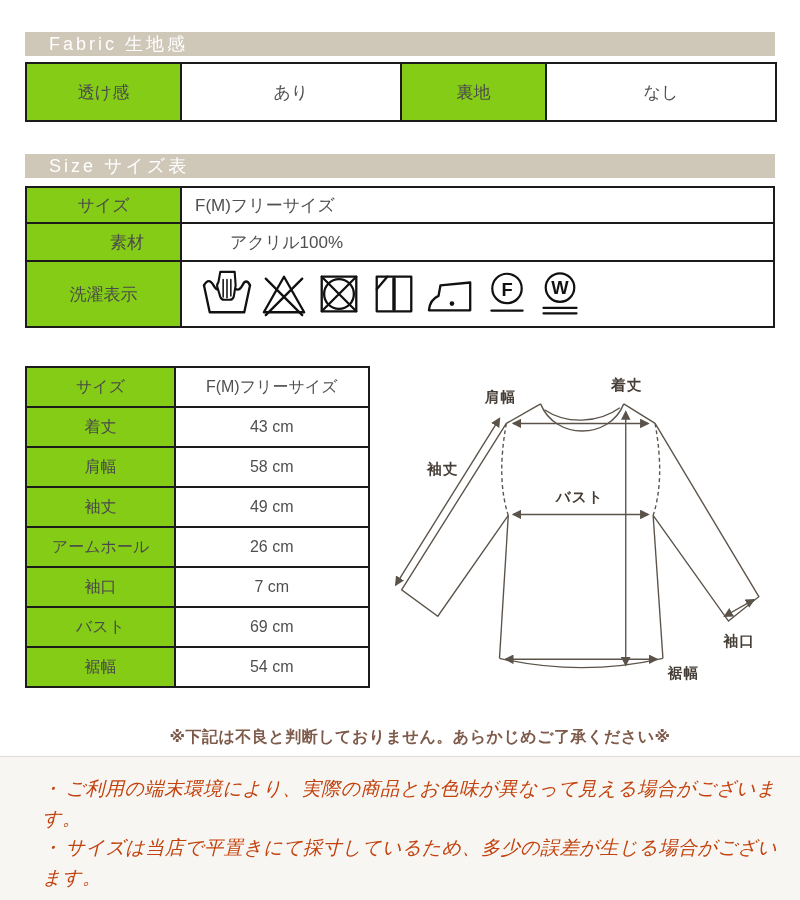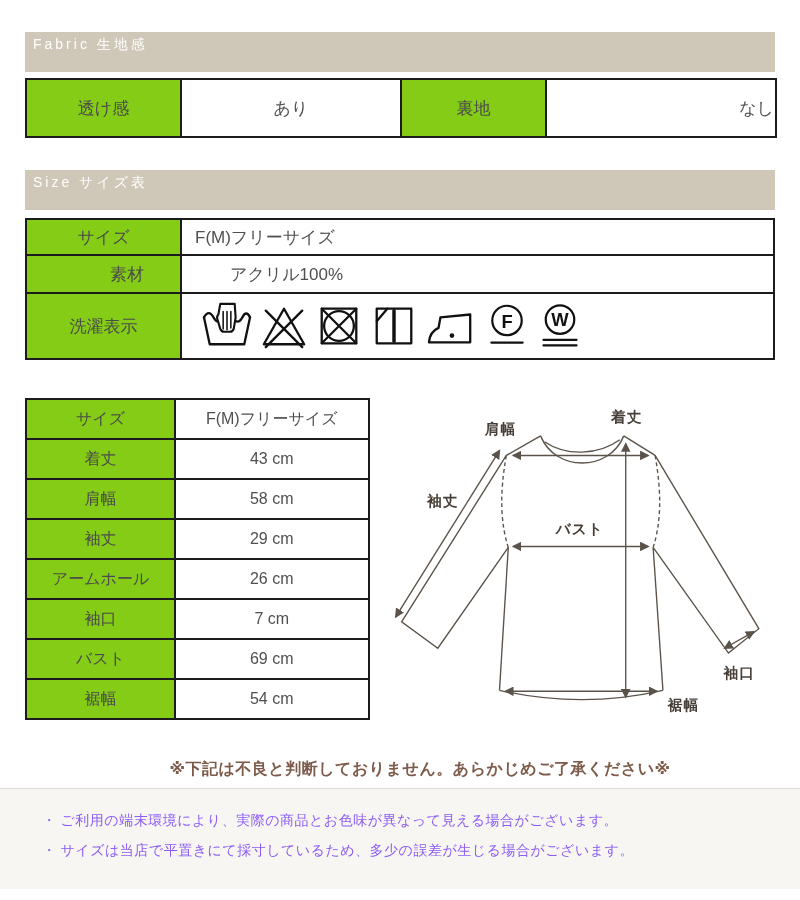--- a/index.html
+++ b/index.html
@@ -2,53 +2,53 @@
 <html><head>
 <meta charset="utf-8">
 <style>
   html,body{margin:0;padding:0;background:#ffffff;}
   .page{
     position:relative;width:800px;height:900px;overflow:hidden;background:#ffffff;
     font-family:"Liberation Sans","DejaVu Sans",sans-serif;color:#4c4c4c;
   }
   .content{padding:32px 25px 0 25px;}
   .bar{
-    height:40px;line-height:24px;background:#cfc7b8;color:#ffffff;
-    font-size:14px;letter-spacing:3px;padding-left:8px;
+    height:24px;line-height:24px;background:#cfc7b8;color:#ffffff;
+    font-size:18px;letter-spacing:3px;padding-left:24px;
   }
   table{border-collapse:collapse;width:750px;table-layout:fixed;}
   td{border:2px solid #1b1b1b;text-align:center;vertical-align:middle;
      font-size:17px;color:#4f4f4f;overflow:hidden;}
   .hcell{background:#84cc16;color:#4a4a4a;}
   
   .fabric-table{margin-top:6px;}
   .fabric-table td{height:54px;}
   .fabric-table .c1{width:151px;} .fabric-table .c2{width:216px;}
-  .fabric-table .c3{width:141px;} .fabric-table .c4{width:226px;text-align:right;}
+  .fabric-table .c3{width:141px;} .fabric-table .c4{width:226px;}
   
   .size-table{margin-top:8px;}
   .size-table .c1{width:151px;}
   .size-table .r1 td{height:32px;} .size-table .r2 td{height:34px;padding-left:48px;}
   .size-table .r3 td{height:62px;}
   .size-table .vcell{text-align:left;padding-left:13px;}
   .wash-row{display:flex;align-items:center;gap:7px;padding-left:6px;}
   .wash-row svg{display:block;}
   
   .measure-wrap{margin-top:38px;display:flex;align-items:flex-start;}
   .measure-table{width:352px;}
   .measure-table td{height:36px;font-size:16px;}
   .measure-table .c1{width:145px;}
   .diagram{margin-left:14px;margin-top:2px;}
   .diagram text{font-size:15px;font-weight:bold;fill:#473f37;letter-spacing:1px;}
   
   .note-title{margin-top:24px;text-align:center;font-size:16px;font-weight:bold;
     color:#7d5a49;letter-spacing:0.5px;margin-left:40px;}
   .note-box{margin-top:8px;border-top:1px solid #e0dcd5;background:#f8f6f2;
     padding:17px 20px 24px 42px;}
-  .note-line{font-size:14px;color:#8b5cf6;line-height:29.5px;letter-spacing:0.5px;}
+  .note-line{font-size:19px;color:#c2410c;line-height:29.5px;letter-spacing:0.5px;font-style:italic;}
   .note-line .dot{margin-right:4px;}
   .sym{stroke:#111;stroke-width:2.4;fill:none;stroke-linecap:round;stroke-linejoin:round;}
   .symfill{fill:#111;stroke:none;}
   .symtxt{fill:#111;font-size:20px;font-weight:bold;font-family:"Liberation Sans","DejaVu Sans",sans-serif;}
   .gline{stroke:#5b534a;stroke-width:1.4;fill:none;}
   .gdash{stroke-dasharray:4 3;}
 </style>
 </head>
 <body>
 
@@ -141,21 +141,21 @@
         <tr>
           <td class="hcell c1">着丈</td>
           <td>43 cm</td>
         </tr>
         <tr>
           <td class="hcell c1">肩幅</td>
           <td>58 cm</td>
         </tr>
         <tr>
           <td class="hcell c1">袖丈</td>
-          <td>29 cm</td>
+          <td>49 cm</td>
         </tr>
         <tr>
           <td class="hcell c1">アームホール</td>
           <td>26 cm</td>
         </tr>
         <tr>
           <td class="hcell c1">袖口</td>
           <td>7 cm</td>
         </tr>
         <tr>

